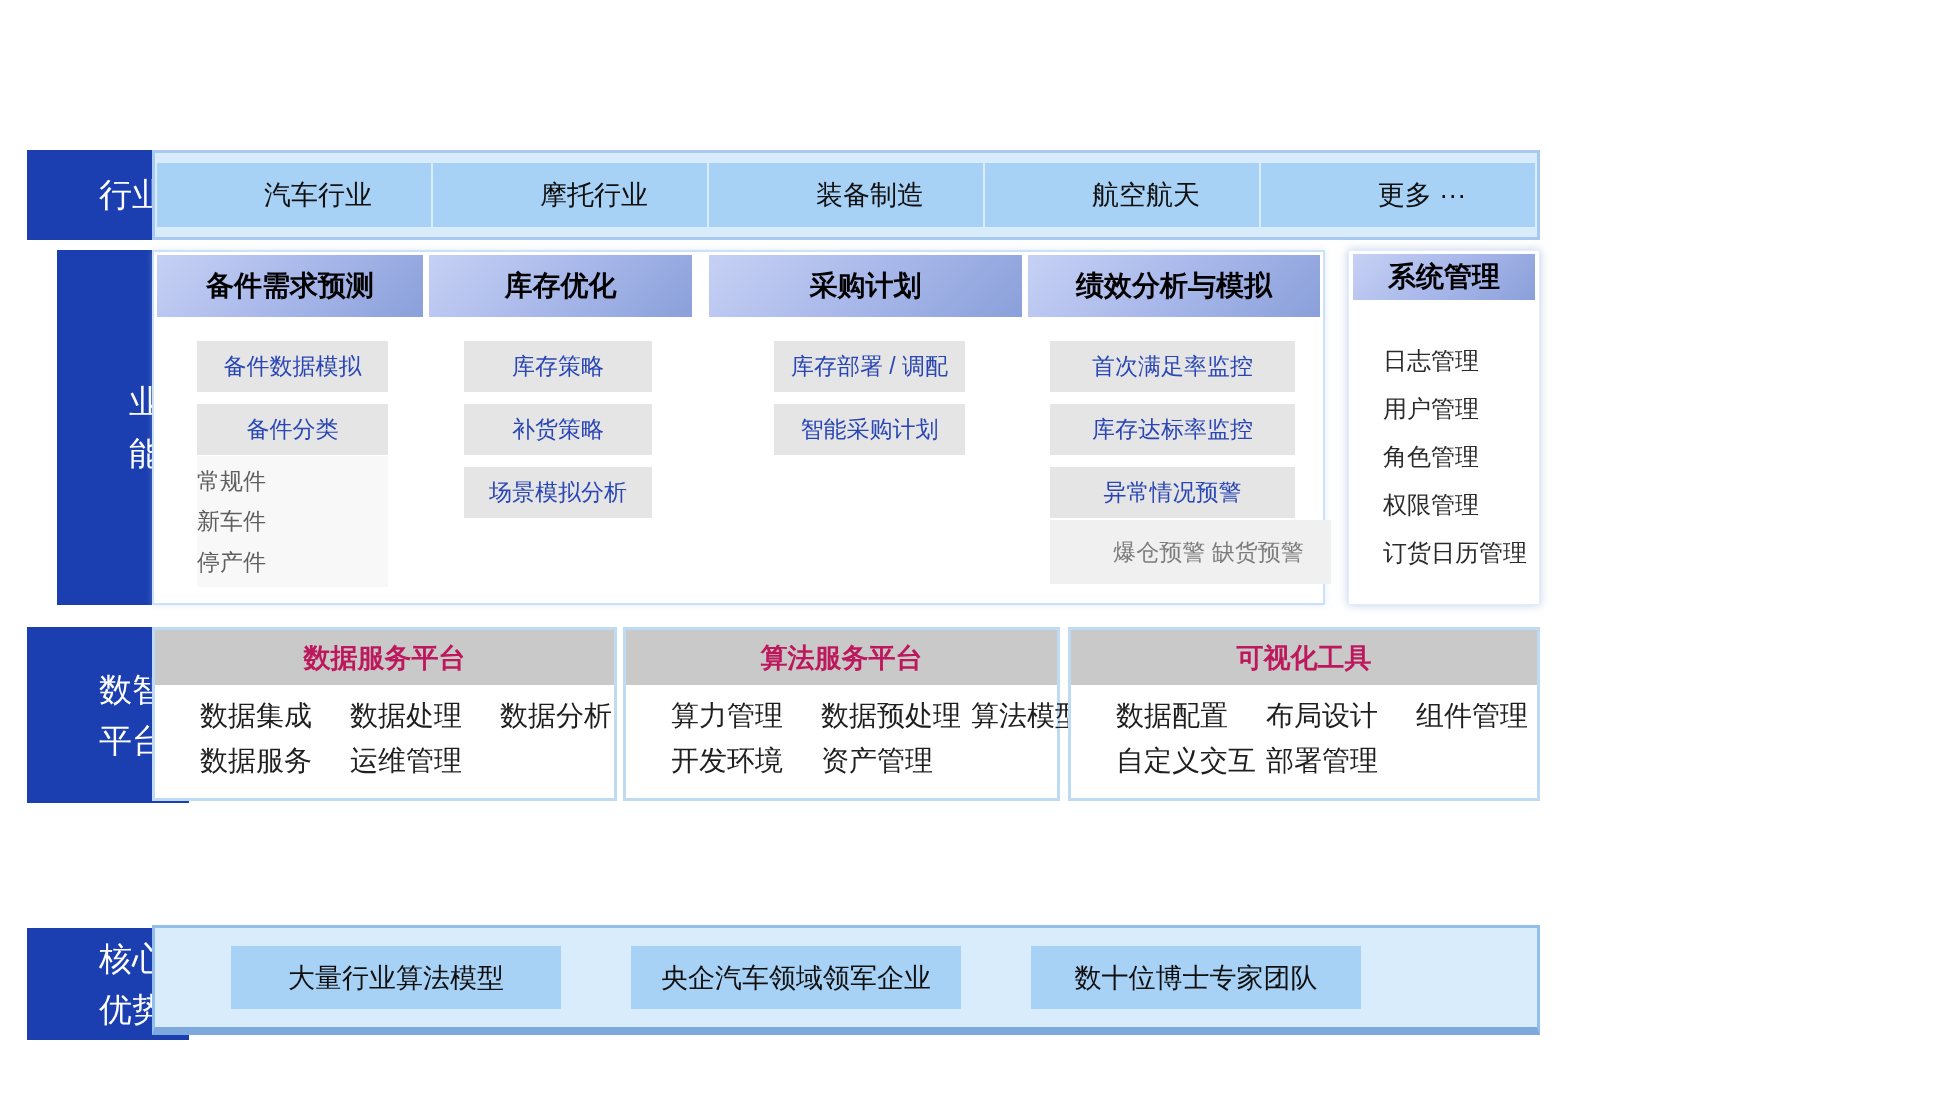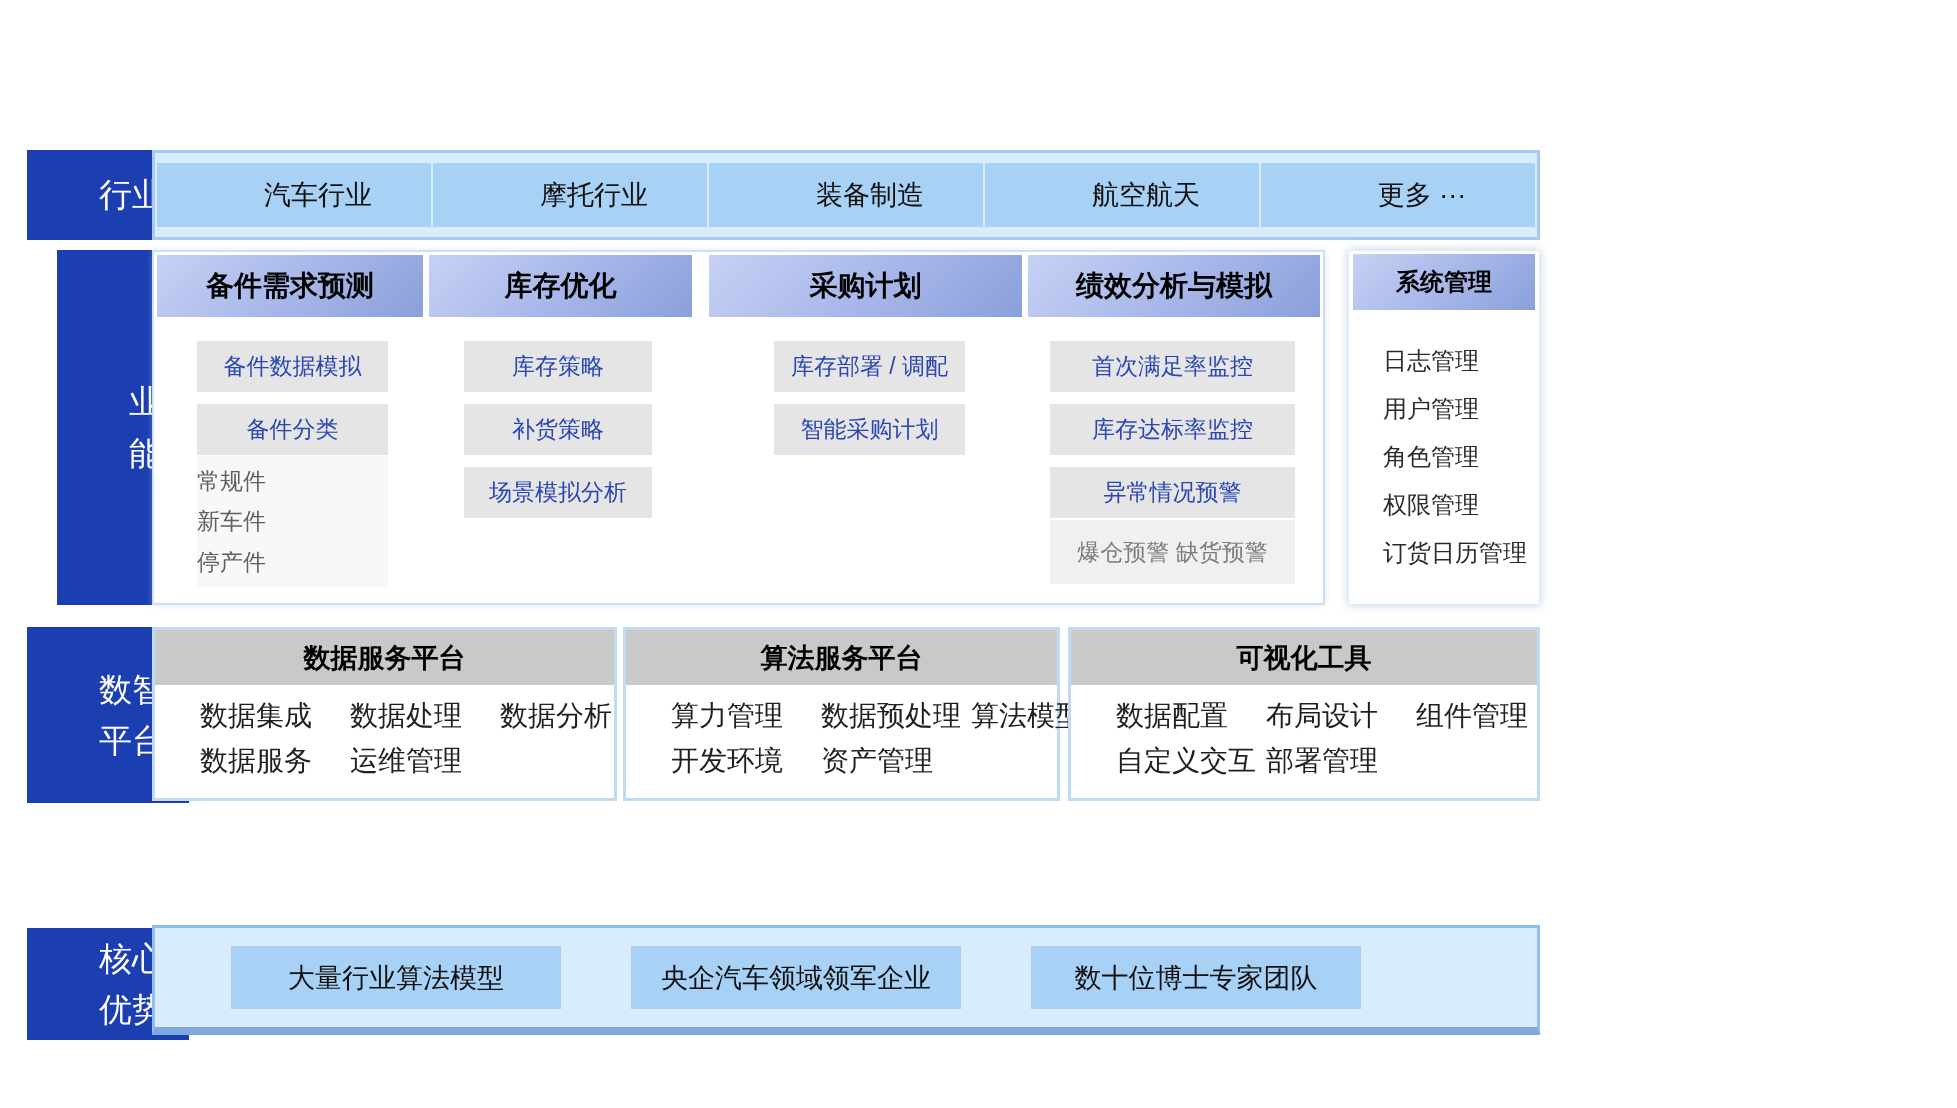--- a/index.html
+++ b/index.html
@@ -63,49 +63,49 @@
   .r3{top:215px;}
 
   .biz-sublist{
     position:absolute;left:43px;top:204px;width:191px;height:131px;
     background:#F8F8F8;color:#5F5F5F;font-size:23px;
     display:flex;flex-direction:column;justify-content:space-evenly;
   }
   .biz-note{
     position:absolute;left:896px;top:268px;width:245px;height:64px;
     background:#F0F0F0;color:#7D7D7D;font-size:23px;
-    display:flex;align-items:center;justify-content:center;
+    display:flex;align-items:center;justify-content:center;padding-left:36px;
   }
 
   
   .sys{
     position:absolute;left:1348px;top:250px;width:192px;height:355px;
     background:#ffffff;border:1px solid #E2EDFA;box-sizing:border-box;
     box-shadow:0 0 9px rgba(140,165,210,.55);
   }
   .sys-header{
-    position:absolute;left:4px;right:4px;top:3px;height:56px;
+    position:absolute;left:4px;right:4px;top:3px;height:46px;
     background:linear-gradient(135deg,#C6D1F4 0%,#A9B8EA 50%,#8AA0DA 100%);
     display:flex;align-items:center;justify-content:center;
-    font-size:24px;font-weight:bold;color:#000000;
+    font-size:28px;font-weight:bold;color:#000000;
   }
   .sys-list{list-style:none;margin:86px 0 0;padding:0 0 0 34px;}
   .sys-list li{font-size:24px;color:#2B2B2B;line-height:48px;}
 
   
   .plat-card{
     position:absolute;top:627px;height:174px;background:#ffffff;
     border:3px solid #BFDBF3;box-sizing:border-box;
   }
   #plat1{left:152px;width:465px;}
   #plat2{left:623px;width:437px;}
   #plat3{left:1068px;width:472px;}
   .plat-header{
     height:55px;background:#C9C9C9;display:flex;align-items:center;justify-content:center;
-    font-size:27px;font-weight:bold;color:#000000;
+    font-size:27px;font-weight:bold;color:#be185d;
   }
   .plat-body{
     display:grid;grid-template-columns:150px 150px 1fr;
     padding:12px 8px 0 45px;row-gap:8px;
     font-size:28px;color:#1F1F1F;line-height:37px;
   }
   .plat-cell{white-space:nowrap;}
 
   
   .adv{

